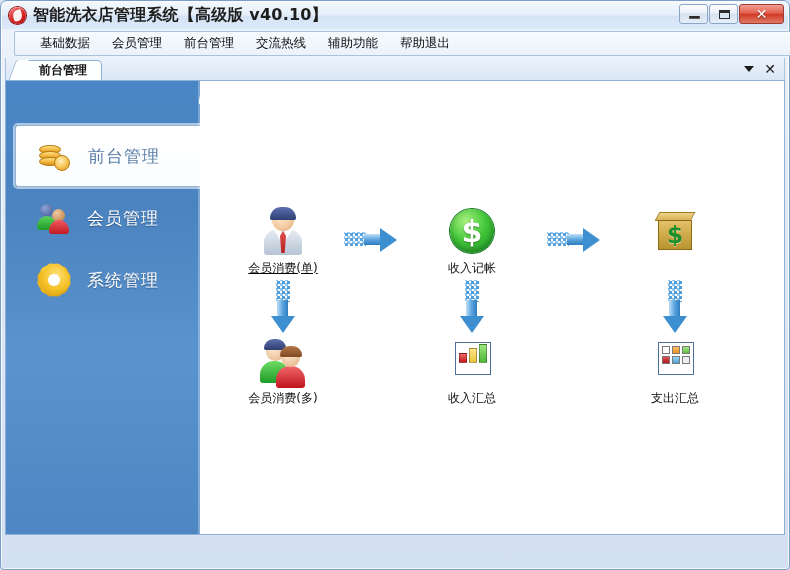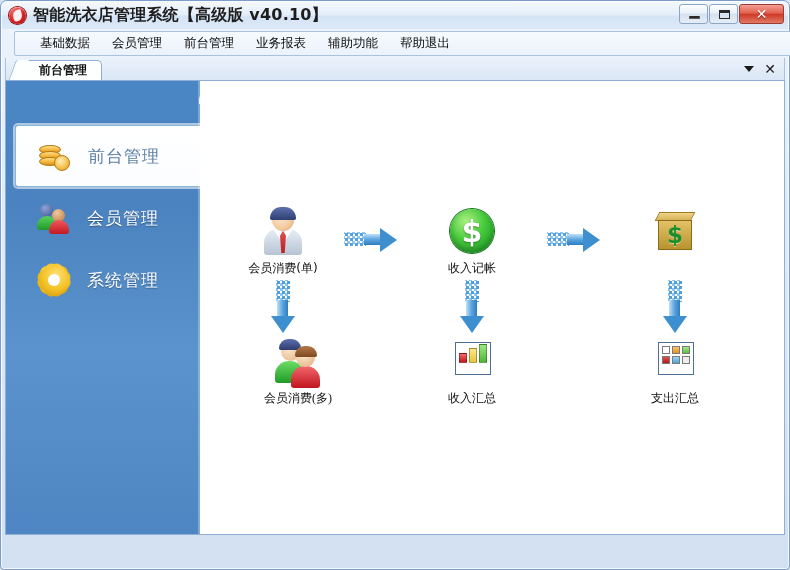--- a/index.html
+++ b/index.html
@@ -567,21 +567,21 @@
       <div class="win-btn close">
         <span class="glyph-close">✕</span>
       </div>
     </div>
   </div>
 
   <div class="menubar">
     <div class="menu-item">基础数据</div>
     <div class="menu-item">会员管理</div>
     <div class="menu-item">前台管理</div>
-    <div class="menu-item">业务报表</div>
+    <div class="menu-item">交流热线</div>
     <div class="menu-item">辅助功能</div>
     <div class="menu-item">帮助退出</div>
   </div>
 
   <div class="tabstrip">
     <div class="tab">前台管理</div>
     <div class="tab-tools">
       <div class="tab-chevron"></div>
       <div class="tab-close">✕</div>
     </div>
@@ -622,21 +622,21 @@
         </div>
 
       </div>
     </div>
 
     <div class="content-pane"></div>
     <div class="pane-corner"></div>
 
     <div class="flow">
 
-      <div class="node" style="left:217px; top:126px;">
+      <div class="node" style="left:217px; top:126px;text-decoration:underline;">
         <div class="node-icon ic-person">
           <span class="torso"></span>
             <span class="collarL"></span>
             <span class="collarR"></span>
           <span class="tie"></span>
             <span class="head"></span>
             <span class="hair"></span>
         </div>
         <div class="node-label">会员消费(单)</div>
       </div>
@@ -650,21 +650,21 @@
       </div>
 
       <div class="node" style="left:609px; top:126px;">
         <div class="node-icon ic-box">
           <span class="top"></span>
             <span class="front"></span>
             <span class="sym">$</span>
         </div>
       </div>
 
-      <div class="node" style="left:232px; top:256px;font-family:Liberation Serif, serif;">
+      <div class="node" style="left:217px; top:256px;">
         <div class="node-icon ic-people2">
           <span class="body b1"></span>
             <span class="head h1"></span>
             <span class="hair hr1"></span>
           <span class="body b2"></span>
             <span class="head h2"></span>
             <span class="hair hr2"></span>
         </div>
         <div class="node-label">会员消费(多)</div>
       </div>

